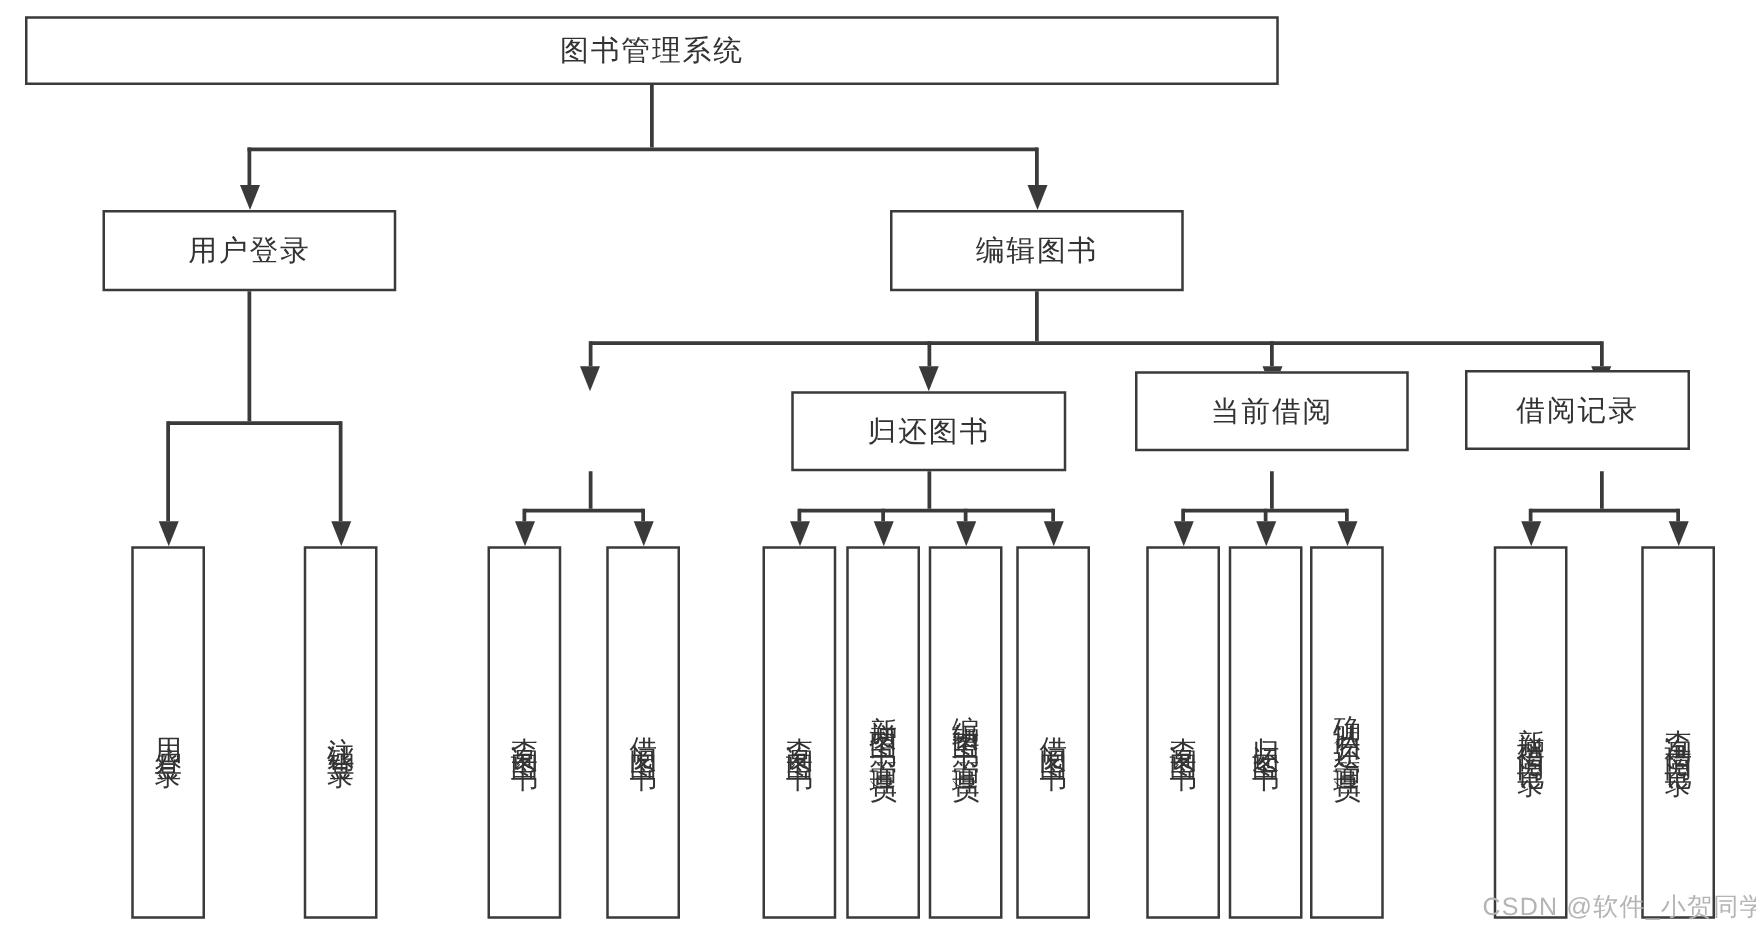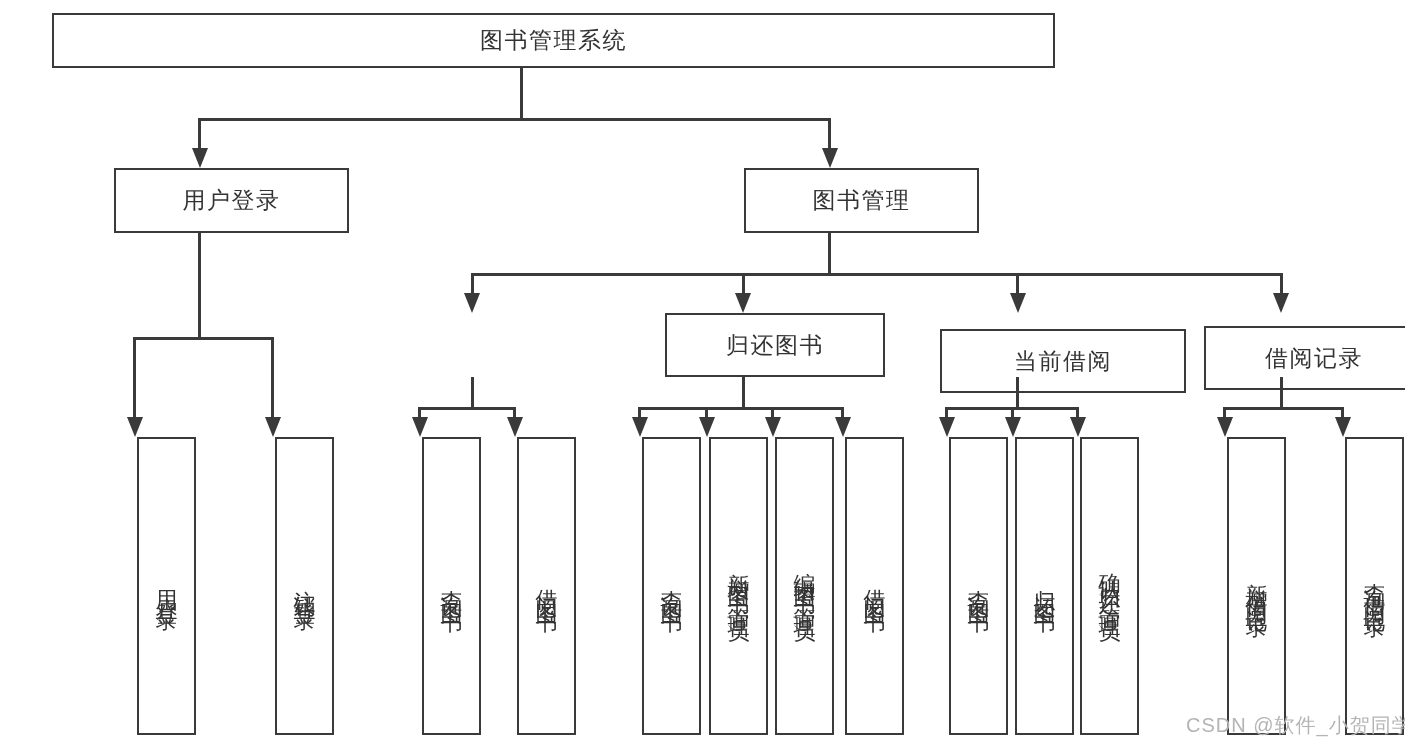--- a/index.html
+++ b/index.html
@@ -3,21 +3,21 @@
 <meta charset="utf-8">
 <style>
   html,body{margin:0;padding:0;background:#fff;}
   .canvas{
     position:relative;width:1405px;height:747px;background:#ffffff;
     font-family:"Liberation Sans","DejaVu Sans",sans-serif;color:#303030;overflow:hidden;
   }
   .box{
     position:absolute;box-sizing:border-box;border:2.5px solid #3a3a3a;background:#fff;
     display:flex;align-items:center;justify-content:center;
-    font-size:23px;letter-spacing:1.5px;color:#333333;margin-left:32px;
+    font-size:23px;letter-spacing:1.5px;color:#333333;
   }
   .leaf{top:437px;height:298px;width:59px;}
   .leaf .vtext{
     writing-mode:vertical-rl;text-orientation:mixed;
     font-size:22px;letter-spacing:7px;line-height:1;white-space:nowrap;
   }
   .hline{position:absolute;height:3px;background:#3a3a3a;}
   .vline{position:absolute;width:3px;background:#3a3a3a;}
   .arrow{
     position:absolute;width:0;height:0;
@@ -42,21 +42,21 @@
   <div class="hline" style="left:198px;top:118px;width:632px"></div>
   <div class="vline" style="left:198px;top:118px;height:30px"></div>
   <div class="arrow" style="left:191.5px;top:148px"></div>
   <div class="vline" style="left:828px;top:118px;height:30px"></div>
   <div class="arrow" style="left:821.5px;top:148px"></div>
 
   <div class="box" style="left:82px;top:168px;width:235px;height:65px">
     <span>用户登录</span>
   </div>
   <div class="box" style="left:712px;top:168px;width:235px;height:65px">
-    <span>图书管理</span>
+    <span>编辑图书</span>
   </div>
 
   <div class="vline" style="left:198px;top:233px;height:104px"></div>
   <div class="hline" style="left:134px;top:337px;width:139px"></div>
   <div class="vline" style="left:133px;top:337px;height:80px"></div>
   <div class="arrow" style="left:126.5px;top:417px"></div>
   <div class="vline" style="left:271px;top:337px;height:80px"></div>
   <div class="arrow" style="left:264.5px;top:417px"></div>
 
   <div class="vline" style="left:828px;top:233px;height:40px"></div>
@@ -66,24 +66,24 @@
   <div class="vline" style="left:741.5px;top:273px;height:20px"></div>
   <div class="arrow" style="left:735px;top:293px"></div>
   <div class="vline" style="left:1016px;top:273px;height:20px"></div>
   <div class="arrow" style="left:1009.5px;top:293px"></div>
   <div class="vline" style="left:1279.5px;top:273px;height:20px"></div>
   <div class="arrow" style="left:1273px;top:293px"></div>
 
   <div class="box" style="left:633px;top:313px;width:220px;height:64px">
     <span>归还图书</span>
   </div>
-  <div class="box" style="left:908px;top:329px;width:246px;height:64px">
+  <div class="box" style="left:908px;top:297px;width:219px;height:64px">
     <span>当前借阅</span>
   </div>
-  <div class="box" style="left:1172px;top:326px;width:220px;height:64px">
+  <div class="box" style="left:1172px;top:296px;width:180px;height:64px">
     <span>借阅记录</span>
   </div>
 
   <div class="vline" style="left:470.5px;top:377px;height:30px"></div>
   <div class="hline" style="left:419px;top:407px;width:96px"></div>
   <div class="vline" style="left:418px;top:407px;height:10px"></div>
   <div class="arrow" style="left:411.5px;top:417px"></div>
   <div class="vline" style="left:513px;top:407px;height:10px"></div>
   <div class="arrow" style="left:506.5px;top:417px"></div>
 

